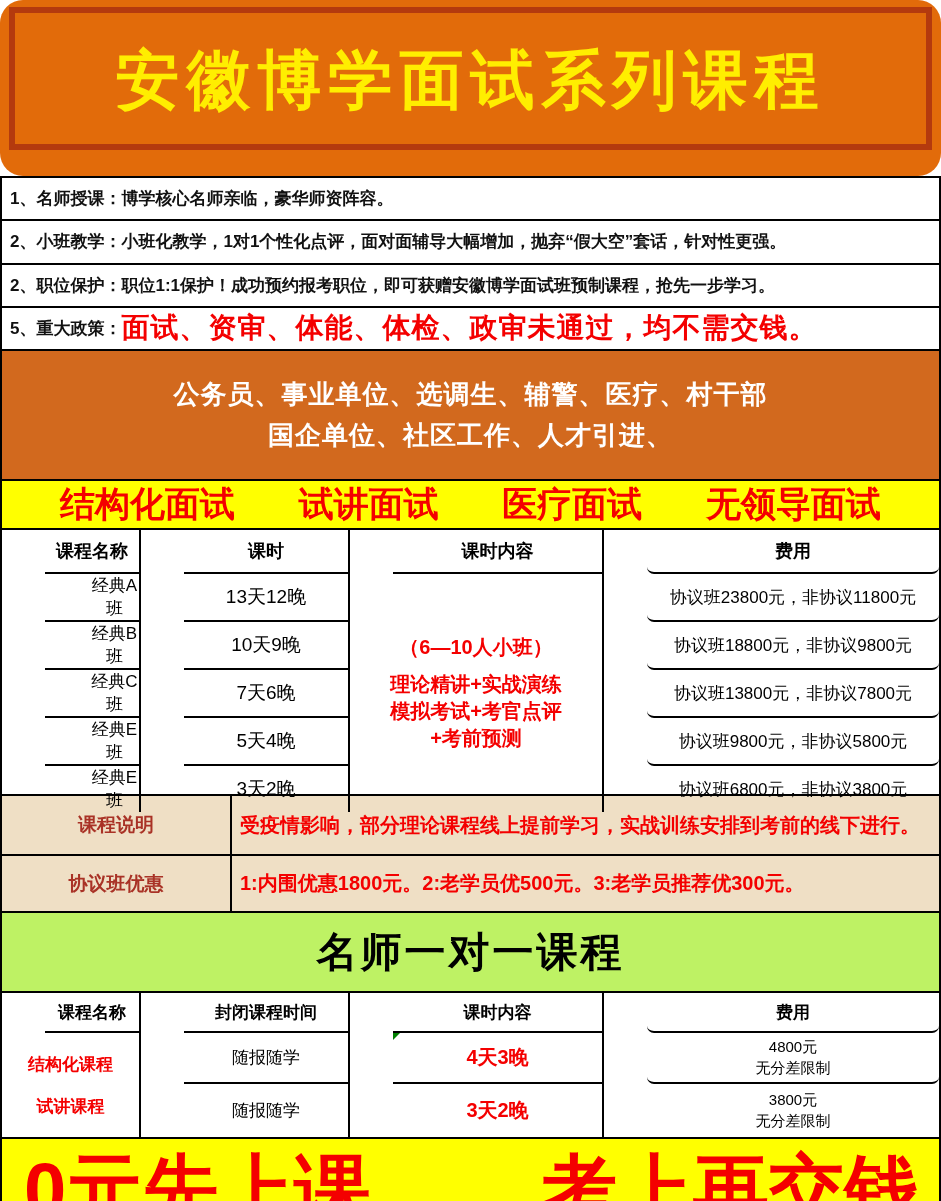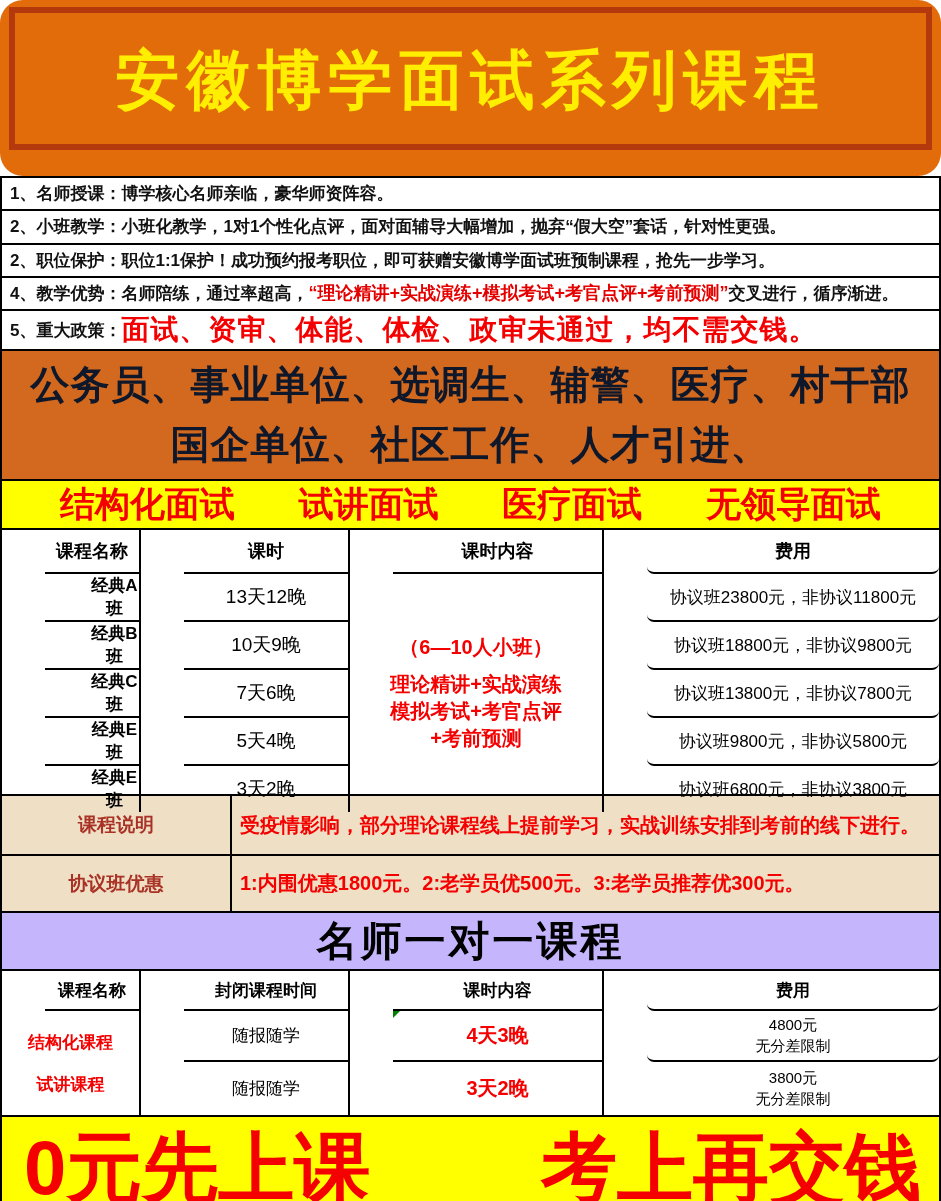--- a/index.html
+++ b/index.html
@@ -44,21 +44,21 @@
     font-family: "DejaVu Serif", serif; letter-spacing: 1px;
   }
 
   
   .jobs {
     height: 130px; background: #D2691E; border: 2px solid #000; border-top: none;
     display: flex; flex-direction: column; align-items: center; justify-content: center;
     gap: 6px;
   }
   .jobs-line {
-    color: #0f172a; font-weight: 900; font-size: 39px; letter-spacing: 1px; white-space: nowrap;
+    color: #ffffff; font-weight: 900; font-size: 26px; letter-spacing: 1px; white-space: nowrap;
   }
 
   
   .tags {
     height: 49px; background: #FFFF00; border: 2px solid #000; border-top: none;
     display: flex; align-items: center; justify-content: space-between;
     padding: 0 58px;
   }
   .tag {
     color: #F40000; font-weight: 900; font-size: 35px; white-space: nowrap;
@@ -73,21 +73,21 @@
     background: #fff;
   }
   .cell {
     display: flex; align-items: center; justify-content: center;
     border-right: 2px solid #000; border-bottom: 2px solid #000;
     font-size: 17px; color: #000; text-align: center; margin-left: 43px;
   }
   .cell.no-r { border-right: none; border-radius: 7px; }
   .cell.no-b { border-bottom: none; }
   .th { font-weight: bold; font-size: 18px; }
-  .cname { font-weight: bold; padding-left: 45px; }
+  .cname { font-weight: normal; padding-left: 45px; }
   .hours { font-size: 19px; }
   .fee { font-size: 17px; }
   .merged {
     grid-column: 3; grid-row: 2 / 7;
     display: flex; flex-direction: column; align-items: center; justify-content: center;
     border-right: 2px solid #000; border-bottom: none;
     color: #F40000; font-weight: bold; font-size: 20px; line-height: 1.35;
   }
   .merged .l0 { margin-bottom: 10px; }
 
@@ -104,21 +104,21 @@
   }
   .note-text {
     display: flex; align-items: center; padding-left: 8px;
     border-bottom: 2px solid #000;
     color: #F40000; font-weight: bold; font-size: 20px; white-space: nowrap;
   }
   .notes .r2 { border-bottom: none; }
 
   
   .bar2 {
-    height: 58px; background: #c4b5fd; border: 2px solid #000; border-top: none;
+    height: 80px; background: #bef264; border: 2px solid #000; border-top: none;
     display: flex; align-items: center; justify-content: center;
   }
   .bar2-title { color: #000; font-weight: 900; font-size: 41px; letter-spacing: 3px; }
 
   
   .table2 {
     height: 146px; border: 2px solid #000; border-top: none;
     display: grid;
     grid-template-columns: 139px 209px 254px 1fr;
     grid-template-rows: 40px 51px 1fr;
@@ -158,25 +158,20 @@
 
 <div class="features">
   <div class="feat-row">
     <span>1、名师授课：博学核心名师亲临，豪华师资阵容。</span>
   </div>
   <div class="feat-row">
     <span>2、小班教学：小班化教学，1对1个性化点评，面对面辅导大幅增加，抛弃“假大空”套话，针对性更强。</span>
   </div>
   <div class="feat-row">
     <span>2、职位保护：职位1:1保护！成功预约报考职位，即可获赠安徽博学面试班预制课程，抢先一步学习。</span>
-  </div>
-  <div class="feat-row">
-    <span>4、教学优势：名师陪练，通过率超高，</span>
-      <span class="feat-red">“理论精讲+实战演练+模拟考试+考官点评+考前预测”</span>
-      <span>交叉进行，循序渐进。</span>
   </div>
   <div class="feat-row last">
     <span>5、重大政策：</span>
       <span class="mega-red">面试、资审、体能、体检、政审未通过，均不需交钱。</span>
   </div>
 </div>
 
 <div class="jobs">
   <div class="jobs-line">公务员、事业单位、选调生、辅警、医疗、村干部</div>
   <div class="jobs-line">国企单位、社区工作、人才引进、</div>

